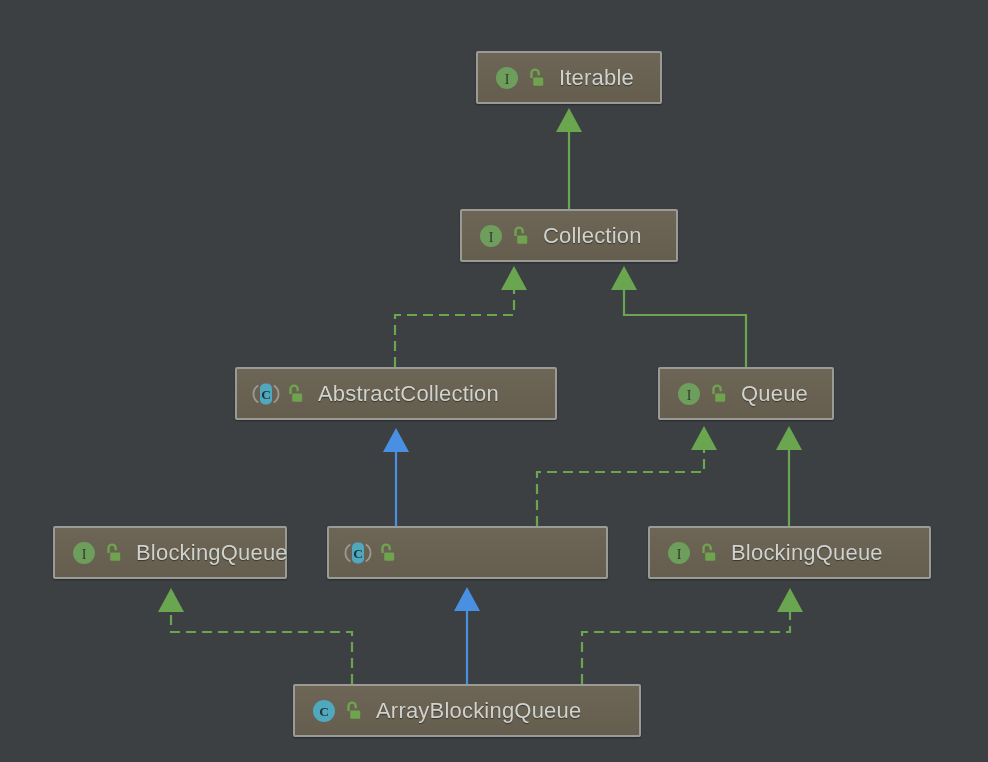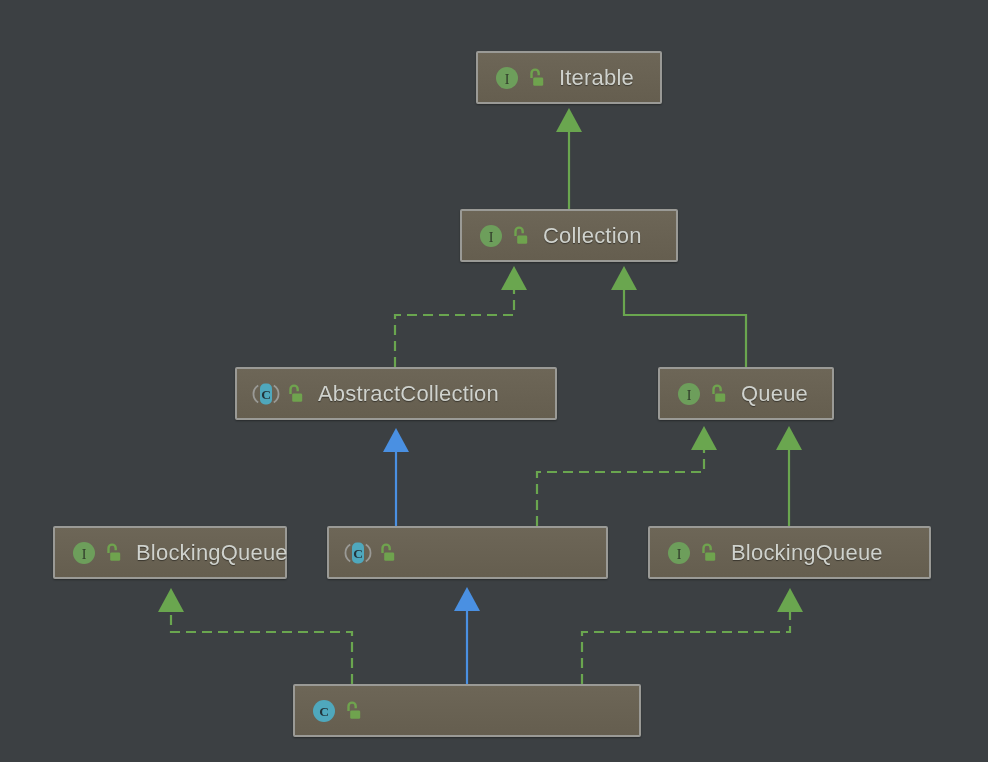--- a/index.html
+++ b/index.html
@@ -231,16 +231,17 @@
             <circle cx="15" cy="15" r="11" fill="#4fa8bd"></circle>
             <text x="15" y="20" text-anchor="middle" font-family="&quot;Liberation Serif&quot;, serif" font-size="13.5" font-weight="bold" fill="#23353c">C</text>
           </svg>
         </span>
         <span class="lock-icon">
           <svg width="20" height="22" viewBox="0 0 20 22">
             <path d="M 5.5 11 L 5.5 6.2 A 3.6 3.6 0 0 1 12.7 6.2 L 12.7 8.2" stroke="#6fa34e" stroke-width="2.4" fill="none"></path>
             <rect x="7.2" y="10.4" width="10" height="8.4" rx="1.4" fill="#6fa34e"></rect>
           </svg>
         </span>
+        <span class="node-label">ArrayBlockingQueue</span>
       </div>
     </div>
 
 </div>
 
 </body></html>

